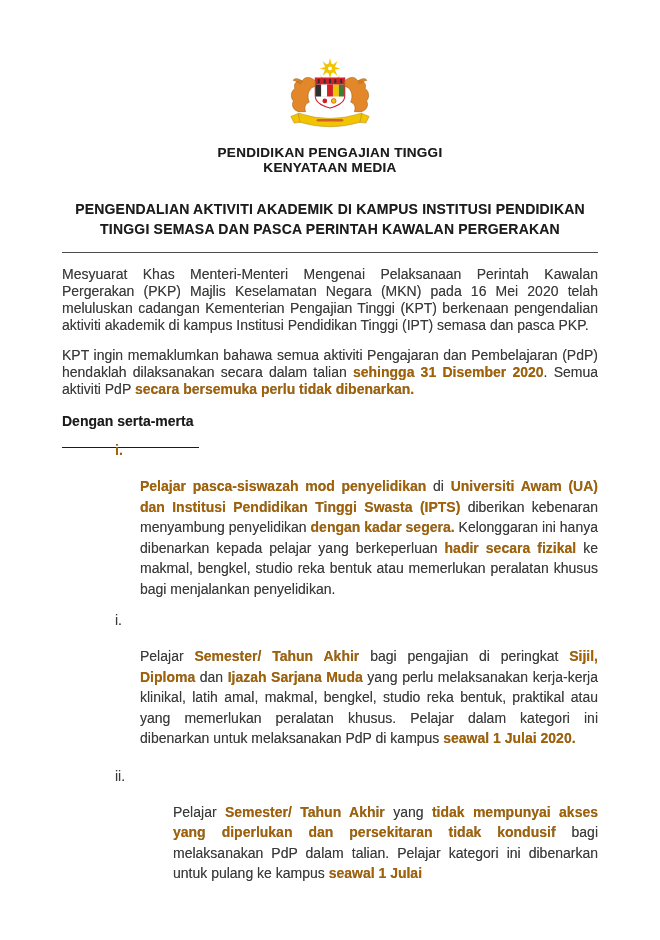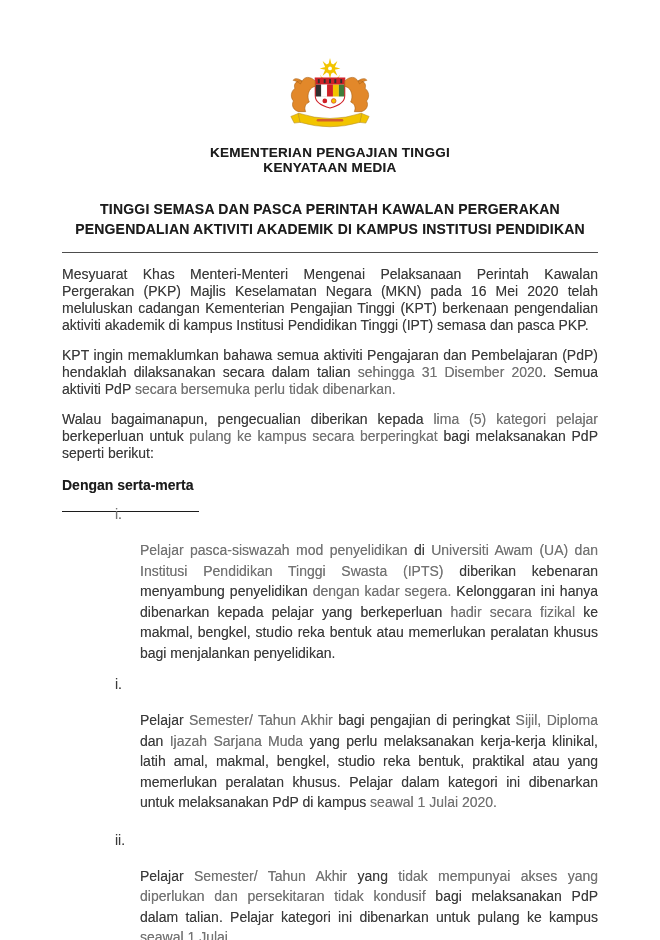--- a/index.html
+++ b/index.html
@@ -29,32 +29,32 @@
     font-size: 14px; line-height: 20px; color: #1c1c1c; letter-spacing: 0.2px;
   }
   .rule {
     border: none; border-top: 1.5px solid #4d4d4d;
     margin: 13px 0 0 0; width: 100%;
   }
   .para {
     margin-top: 13px; font-size: 14px; line-height: 17px;
     text-align: justify; color: #3a3a3a;
   }
-  .b { font-weight: normal; color: #737373; }
+  .b { font-weight: bold; color: #a16207; }
   .section-heading {
     margin-top: 15px; font-size: 14px; font-weight: bold; color: #1c1c1c;
   }
   .section-heading .u {
     border-bottom: 1.6px solid #1c1c1c; padding-right: 5px; padding-bottom: 18px;
   }
   .list-item {
     display: flex; margin-top: 11px;
     font-size: 14px; line-height: 20.5px; color: #3a3a3a;
   }
-  .list-item.gap { margin-top: 17px; }
+  .list-item.gap { margin-top: 17px; gap: 33px; }
   .marker { width: 78px; padding-left: 53px; box-sizing: border-box; flex: 0 0 auto; }
   .item-text { flex: 1 1 auto; text-align: justify; margin-top: 36px; }
 </style>
 </head>
 <body>
 
 <div class="page">
 
   <div class="crest-wrap">
     <svg class="crest" viewBox="0 0 130 104" xmlns="http://www.w3.org/2000/svg">
@@ -93,36 +93,35 @@
 
       <g stroke="#b8912a" stroke-width="0.8" fill="#f2c400">
         <path d="M22,75 L12,79 L16.5,88 L25,87 Z"></path>
         <path d="M108,75 L118,79 L113.5,88 L105,87 Z"></path>
         <path d="M22,74.5 Q65,89 108,74.5 L105.5,87 Q65,99 24.5,87 Z"></path>
         <rect x="47" y="82.5" width="36" height="3.4" rx="1.7" fill="#cc3b3b" stroke="none" opacity="0.75"></rect>
       </g>
     </svg>
   </div>
 
-  <div class="ministry">KEMENTERIAN PENGAJIAN TINGGI</div>
+  <div class="ministry">PENDIDIKAN PENGAJIAN TINGGI</div>
 
   <div class="statement-type">KENYATAAN MEDIA</div>
 
   <div class="headline">
+    <div>PENGENDALIAN AKTIVITI AKADEMIK DI KAMPUS INSTITUSI PENDIDIKAN</div>
     <div>TINGGI SEMASA DAN PASCA PERINTAH KAWALAN PERGERAKAN</div>
-    <div>PENGENDALIAN AKTIVITI AKADEMIK DI KAMPUS INSTITUSI PENDIDIKAN</div>
   </div>
 
   <hr class="rule">
 
   <div class="para"><span>Mesyuarat Khas Menteri-Menteri Mengenai Pelaksanaan Perintah Kawalan Pergerakan (PKP) Majlis Keselamatan Negara (MKN) pada 16 Mei 2020 telah meluluskan cadangan Kementerian Pengajian Tinggi (KPT) berkenaan pengendalian aktiviti akademik di kampus Institusi Pendidikan Tinggi (IPT) semasa dan pasca PKP.</span></div>
 
   <div class="para"><span>KPT ingin memaklumkan bahawa semua aktiviti Pengajaran dan Pembelajaran (PdP) hendaklah dilaksanakan secara dalam talian </span><span class="b">sehingga 31 Disember 2020</span><span>. Semua aktiviti PdP </span><span class="b">secara bersemuka perlu tidak dibenarkan.</span></div>
 
-  <div class="para"><span>Walau bagaimanapun, pengecualian diberikan kepada </span><span class="b">lima (5) kategori pelajar</span><span> berkeperluan untuk </span><span class="b">pulang ke kampus secara berperingkat</span><span> bagi melaksanakan PdP seperti berikut:</span></div>
 
   <div class="section-heading">
     <span class="u">Dengan serta-merta</span>
   </div>
 
   <div class="list-item">
     <div class="marker"><span class="b">i.</span></div>
     <div class="item-text"><span class="b">Pelajar pasca-siswazah mod penyelidikan</span><span> di </span><span class="b">Universiti Awam (UA) dan Institusi Pendidikan Tinggi Swasta (IPTS)</span><span> diberikan kebenaran menyambung penyelidikan </span><span class="b">dengan kadar segera.</span><span> Kelonggaran ini hanya dibenarkan kepada pelajar yang berkeperluan </span><span class="b">hadir secara fizikal</span><span> ke makmal, bengkel, studio reka bentuk atau memerlukan peralatan khusus bagi menjalankan penyelidikan.</span></div>
   </div>
 

